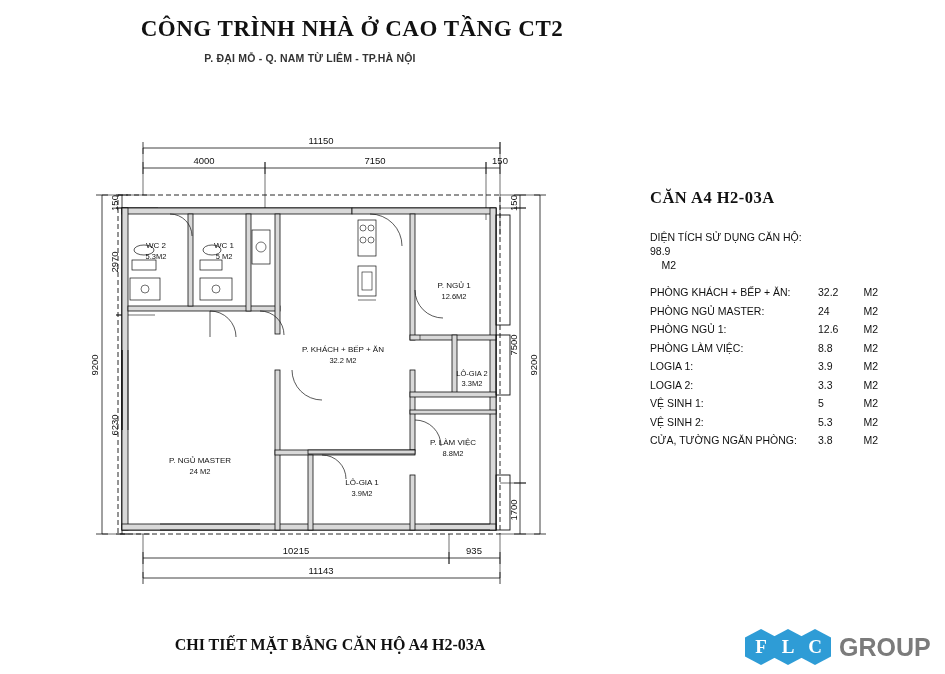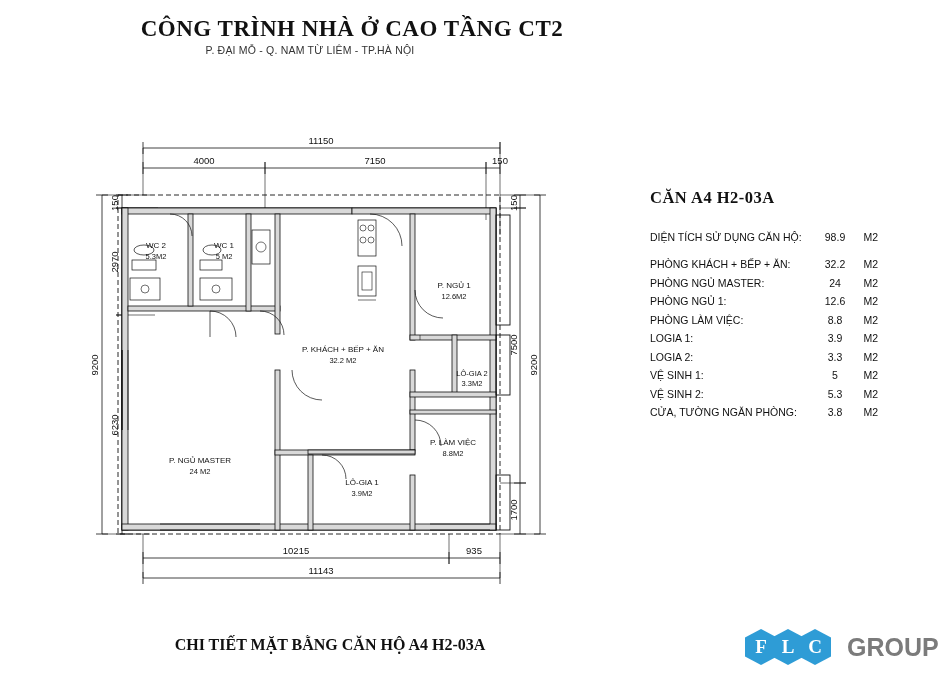--- a/index.html
+++ b/index.html
@@ -1,49 +1,49 @@
 <!DOCTYPE html>
 <html><head>
 <meta charset="utf-8">
 <style>
   html,body{margin:0;padding:0;}
   body{width:945px;height:674px;background:#ffffff;font-family:"Liberation Sans",sans-serif;color:#111;position:relative;overflow:hidden;}
   .abs{position:absolute;}
 
   
   #title{left:0;top:16px;width:620px;text-align:center;font-family:"Liberation Serif",serif;font-size:23px;font-weight:bold;letter-spacing:.5px;color:#111;margin-left:42px;}
-  #subtitle{left:0;top:44px;width:620px;text-align:center;font-size:10.5px;font-weight:normal;color:#333;letter-spacing:.2px;}
+  #subtitle{left:0;top:52px;width:620px;text-align:center;font-size:10.5px;font-weight:bold;color:#333;letter-spacing:.2px;}
   #footer-title{left:80px;top:636px;width:500px;text-align:center;font-family:"Liberation Serif",serif;font-size:16px;font-weight:bold;}
 
   
   #panel{left:650px;top:188px;width:250px;}
   #panel .p-title{font-family:"Liberation Serif",serif;font-size:16.5px;font-weight:bold;text-align:left;letter-spacing:.5px;}
   #panel .p-sub{font-family:"Liberation Serif",serif;font-size:12px;font-weight:bold;text-align:center;margin-top:2px;letter-spacing:.3px;}
   #panel .rows{margin-top:22px;}
   #panel .row{display:flex;align-items:baseline;font-size:10.5px;line-height:14px;margin-bottom:4.5px;white-space:nowrap;}
   #panel .row .lbl{width:168px;}
-  #panel .row .val{width:34px;text-align:center;}
+  #panel .row .val{width:34px;text-align:left;}
   #panel .row .unit{width:26px;text-align:right;}
-  #panel .row.gap{margin-bottom:13px;}
+  #panel .row.gap{margin-bottom:13px;flex-direction:column;}
 
   
   #plan{left:60px;top:120px;width:560px;height:480px;}
   svg{display:block;}
 
   
   #wm{left:270px;top:310px;width:360px;text-align:center;pointer-events:none;}
   #wm .wm1{font-family:"Liberation Sans",sans-serif;font-size:40px;font-weight:bold;color:rgba(120,120,120,.30);letter-spacing:1px;line-height:40px;}
   #wm .wm2{font-size:12.5px;color:rgba(120,120,120,.33);letter-spacing:5px;margin-top:4px;}
 
   
   #logo{left:744px;top:628px;display:flex;align-items:center;}
   #logo .hex{position:relative;width:34px;height:38px;margin-right:-7px;}
   #logo .hex svg{position:absolute;left:0;top:0;}
   #logo .hexletter{position:absolute;left:0;top:0;width:34px;height:38px;display:flex;align-items:center;justify-content:center;font-family:"Liberation Serif",serif;font-size:19px;font-weight:bold;color:#fff;}
-  #logo .grouptext{margin-left:22px;font-family:"Liberation Sans",sans-serif;font-size:25px;font-weight:bold;color:#7b7b7b;letter-spacing:0px;}
+  #logo .grouptext{margin-left:14px;font-family:"Liberation Sans",sans-serif;font-size:25px;font-weight:bold;color:#7b7b7b;letter-spacing:0px;}
   .dimtxt{font-family:"Liberation Sans",sans-serif;font-size:9.5px;fill:#111;}
   .roomtxt{font-family:"Liberation Sans",sans-serif;font-size:8px;fill:#111;}
   .roomtxt.b{font-size:7.5px;}
 </style>
 </head>
 <body>
 
 <div class="abs" id="title">CÔNG TRÌNH NHÀ Ở CAO TẦNG CT2</div>
 <div class="abs" id="subtitle">P. ĐẠI MỖ - Q. NAM TỪ LIÊM - TP.HÀ NỘI</div>
 

